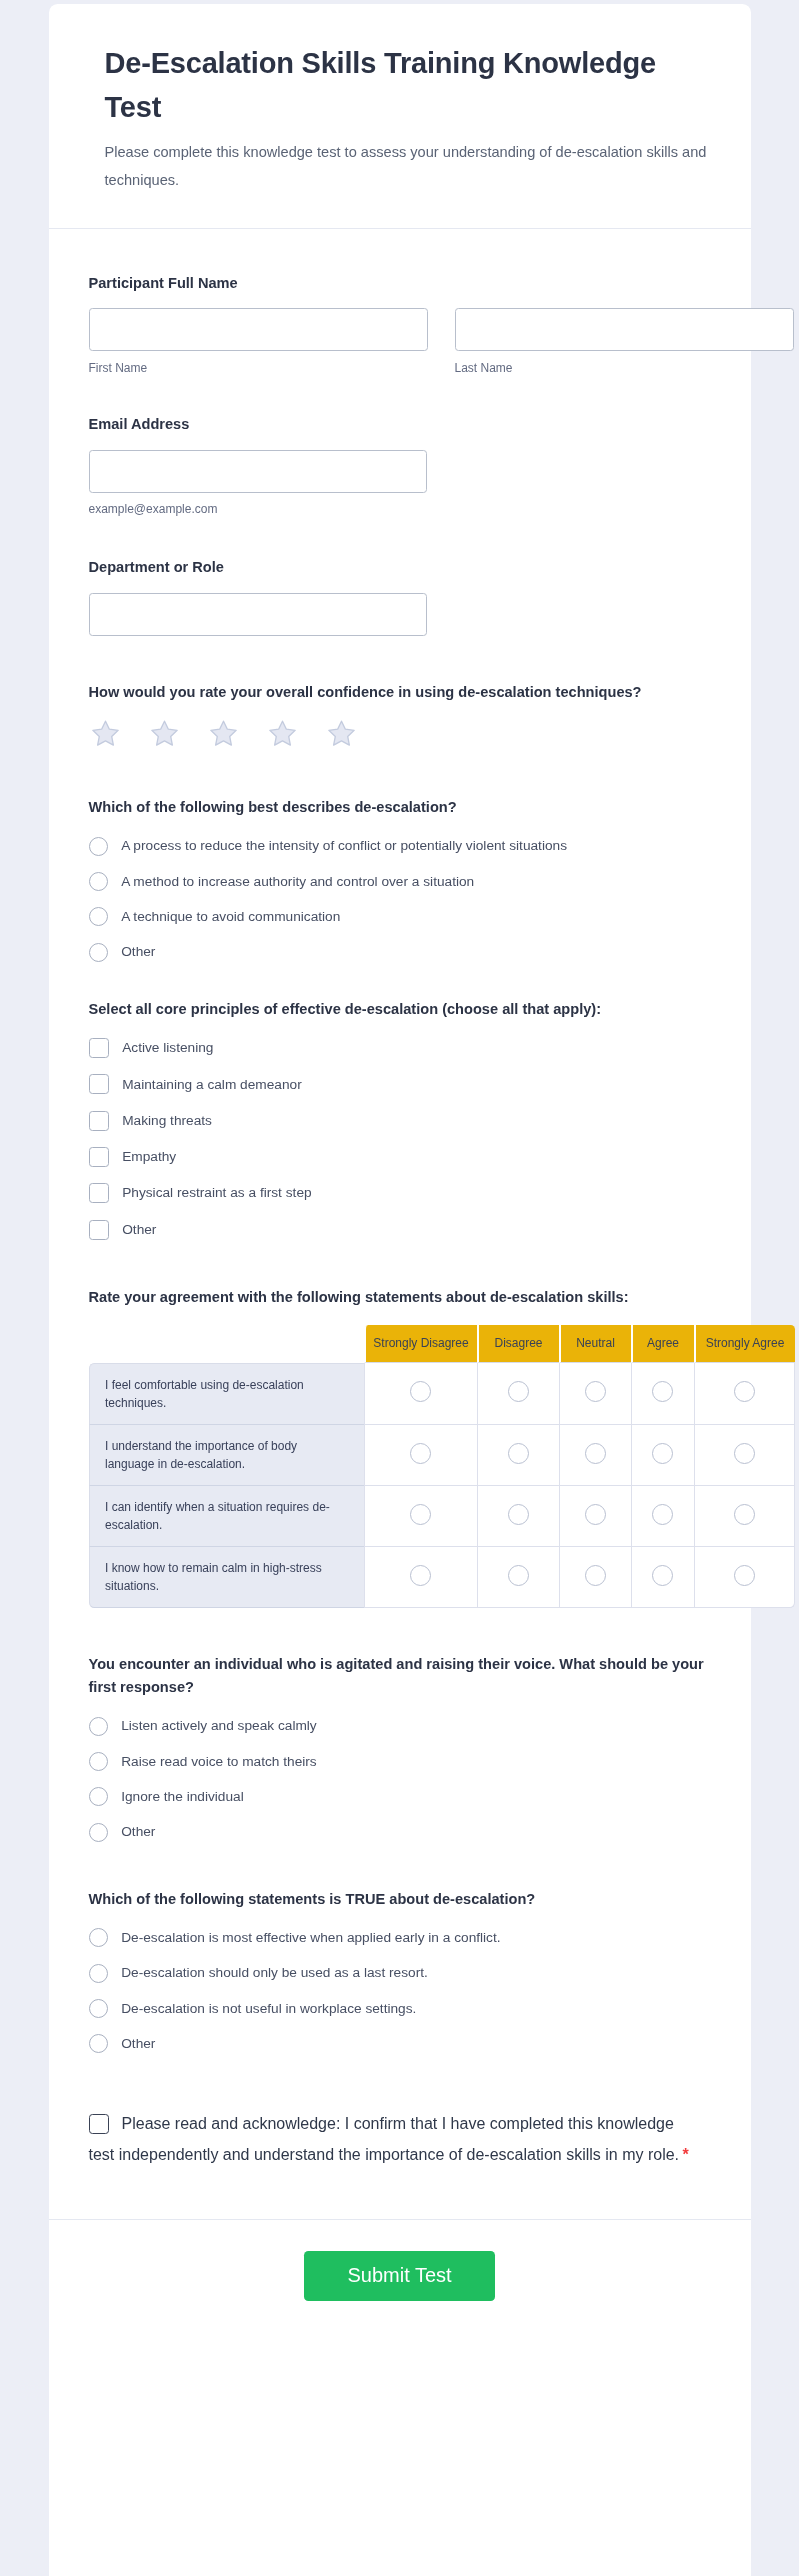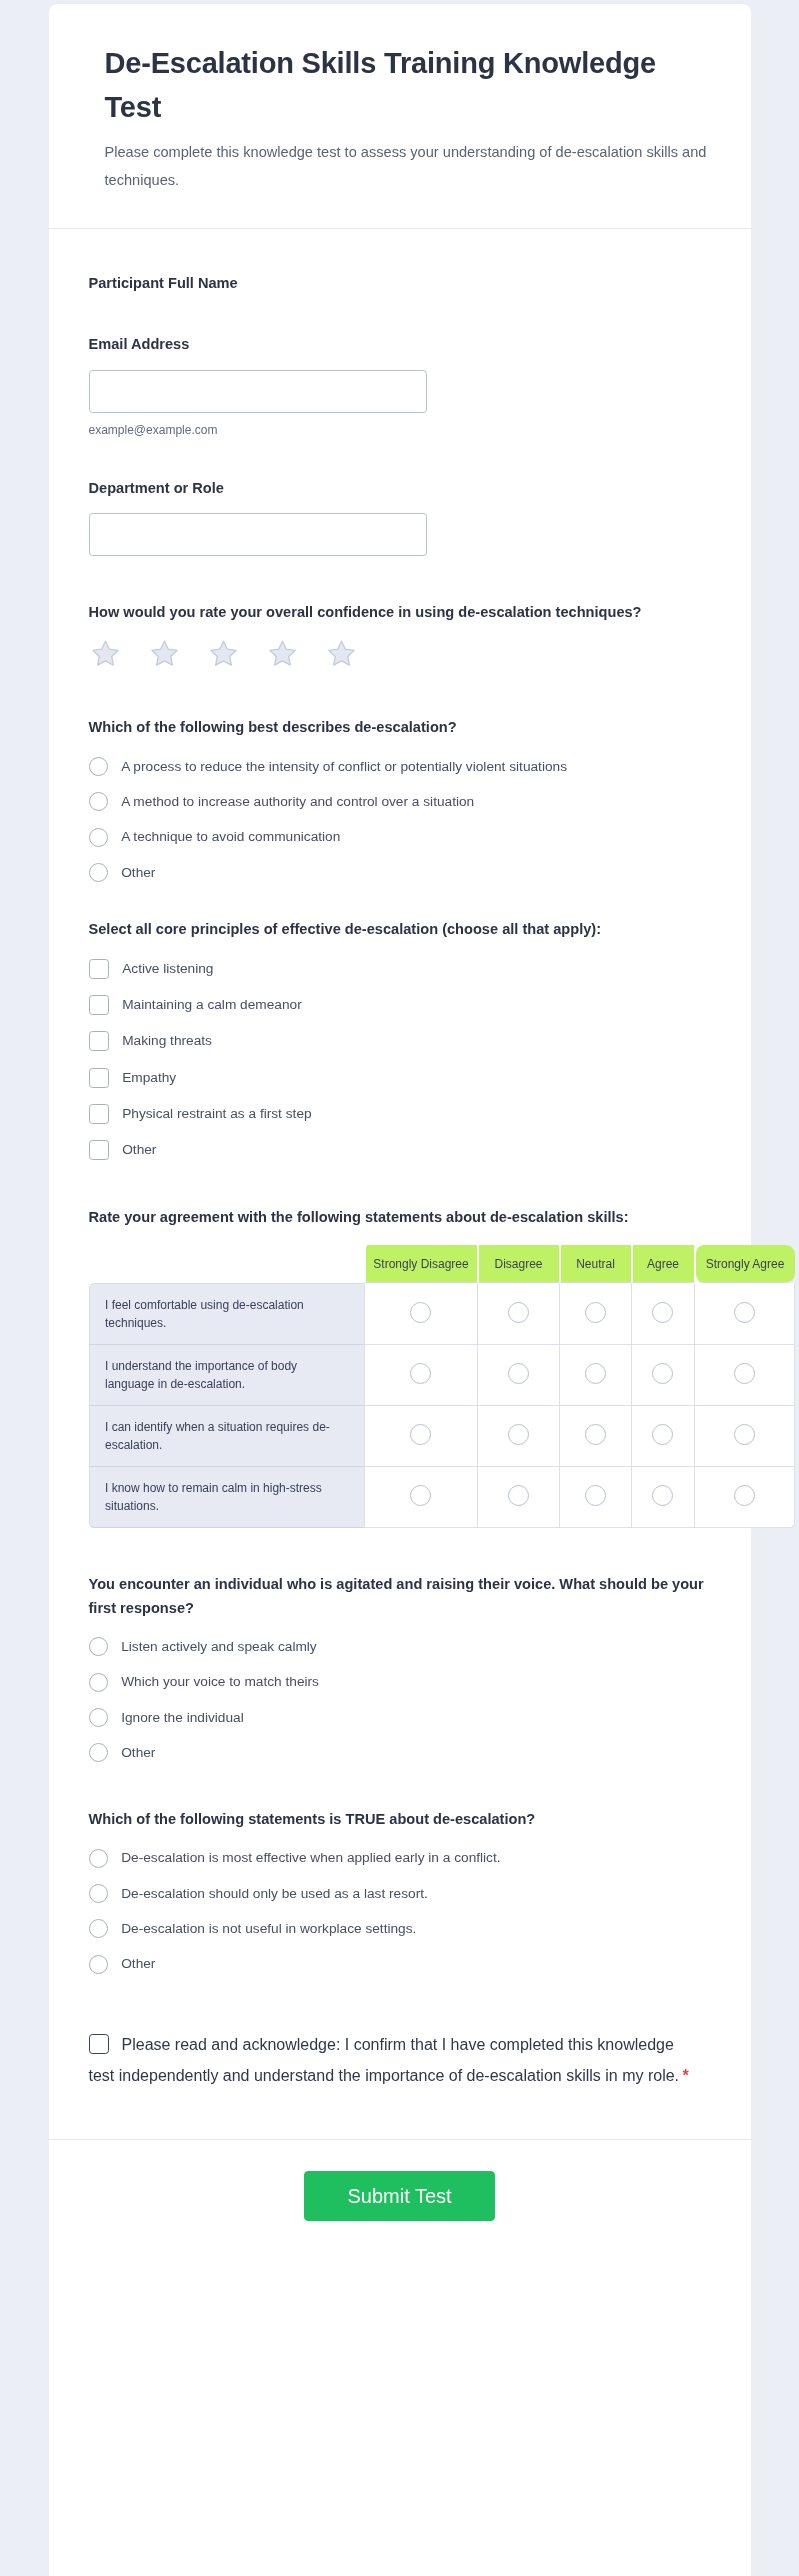--- a/index.html
+++ b/index.html
@@ -28,25 +28,25 @@
   .opt{display:flex;align-items:center;margin-bottom:16.3px;cursor:pointer;}
   .radio{flex:0 0 auto;width:17px;height:17px;border:0.9px solid #a8b0c0;border-radius:50%;background:#fff;}
   .checkbox{flex:0 0 auto;width:18px;height:18px;border:0.9px solid #a8b0c0;border-radius:3.4px;background:#fff;}
   .opt-label{margin-left:13.7px;font-size:13.7px;color:#474f63;line-height:1.3;}
   
   .matrix-wrap{margin-top:15.5px;}
   table.matrix{border-collapse:separate;border-spacing:0;width:705px;table-layout:fixed;}
   table.matrix col.c-label{width:275px;}
   table.matrix col.c1{width:113px;} table.matrix col.c2{width:82px;} table.matrix col.c3{width:72px;}
   table.matrix col.c4{width:63px;}  table.matrix col.c5{width:101px;}
-  table.matrix thead th{background:#bef264;font-size:12px;font-weight:500;color:#3a4255;line-height:1.35;
+  table.matrix thead th{background:#eab308;font-size:12px;font-weight:500;color:#3a4255;line-height:1.35;
         padding:10.3px 5.2px;vertical-align:middle;border-left:2.6px solid #fff;border-bottom:0.9px solid #d7dbe8;}
   table.matrix thead th.corner{background:transparent;border:none;}
   table.matrix thead th:nth-child(2){border-top-left-radius:4.3px;}
-  table.matrix thead th:last-child{border-top-right-radius:4.3px;border-radius:9px;}
+  table.matrix thead th:last-child{border-top-right-radius:4.3px;}
   table.matrix tbody th{background:#e7eaf3;font-size:12px;font-weight:500;color:#39415a;text-align:left;
         line-height:1.5;padding:12px 15.5px;vertical-align:middle;border-left:0.9px solid #d9dde9;
         border-bottom:0.9px solid #cfd5e4;}
   table.matrix tbody tr:first-child th{border-top:0.9px solid #d9dde9;border-top-left-radius:5.2px;}
   table.matrix tbody tr:last-child th{border-bottom-left-radius:5.2px;}
   table.matrix tbody td{background:#fff;height:58px;text-align:center;vertical-align:middle;
         border-left:0.9px solid #dde0ec;border-bottom:0.9px solid #dde0ec;}
   table.matrix tbody td:last-child{border-right:0.9px solid #dde0ec;}
   table.matrix tbody tr:last-child td:last-child{border-bottom-right-radius:5.2px;}
   .mradio{display:inline-block;width:19px;height:19px;border:0.9px solid #b9c0d1;border-radius:50%;
@@ -76,20 +76,30 @@
     <h1 class="form-title">De-Escalation Skills Training Knowledge Test</h1>
     <p class="form-subtitle">Please complete this knowledge test to assess your understanding of de-escalation skills and techniques.</p>
   </header>
 
   <hr class="divider">
 
   <main class="content">
 
     <section class="q" style="margin-top:43px;">
       <div class="qlabel">Participant Full Name</div>
+      <div class="name-grid">
+        <div>
+          <input type="text" class="text-input" style="">
+          <div class="sublabel">First Name</div>
+        </div>
+        <div>
+          <input type="text" class="text-input" style="">
+          <div class="sublabel">Last Name</div>
+        </div>
+      </div>
     </section>
 
     <section class="q" style="margin-top:38px;">
       <div class="qlabel">Email Address</div>
       <div class="half mt14">
         <input type="text" class="text-input" style="">
         <div class="sublabel">example@example.com</div>
       </div>
     </section>
 
@@ -235,21 +245,21 @@
 
     <section class="q" style="margin-top:45px;">
       <div class="qlabel">You encounter an individual who is agitated and raising their voice. What should be your first response?</div>
       <div class="opts">
         <div class="opt">
           <span class="radio"></span>
           <span class="opt-label">Listen actively and speak calmly</span>
         </div>
         <div class="opt">
           <span class="radio"></span>
-          <span class="opt-label">Which your voice to match theirs</span>
+          <span class="opt-label">Raise read voice to match theirs</span>
         </div>
         <div class="opt">
           <span class="radio"></span>
           <span class="opt-label">Ignore the individual</span>
         </div>
         <div class="opt">
           <span class="radio"></span>
           <span class="opt-label">Other</span>
         </div>
       </div>

